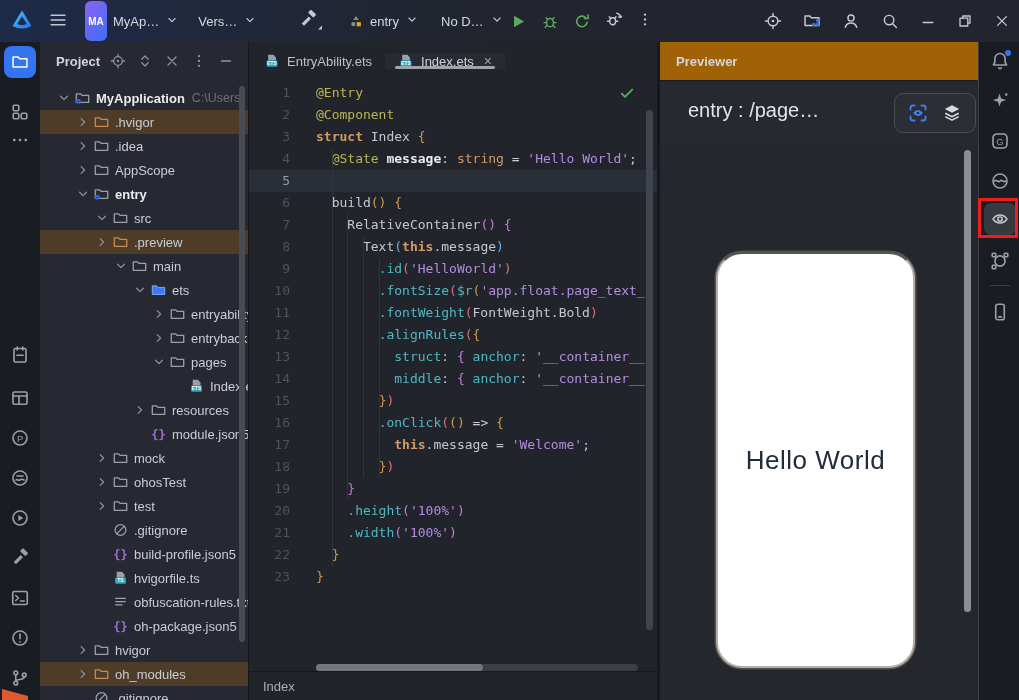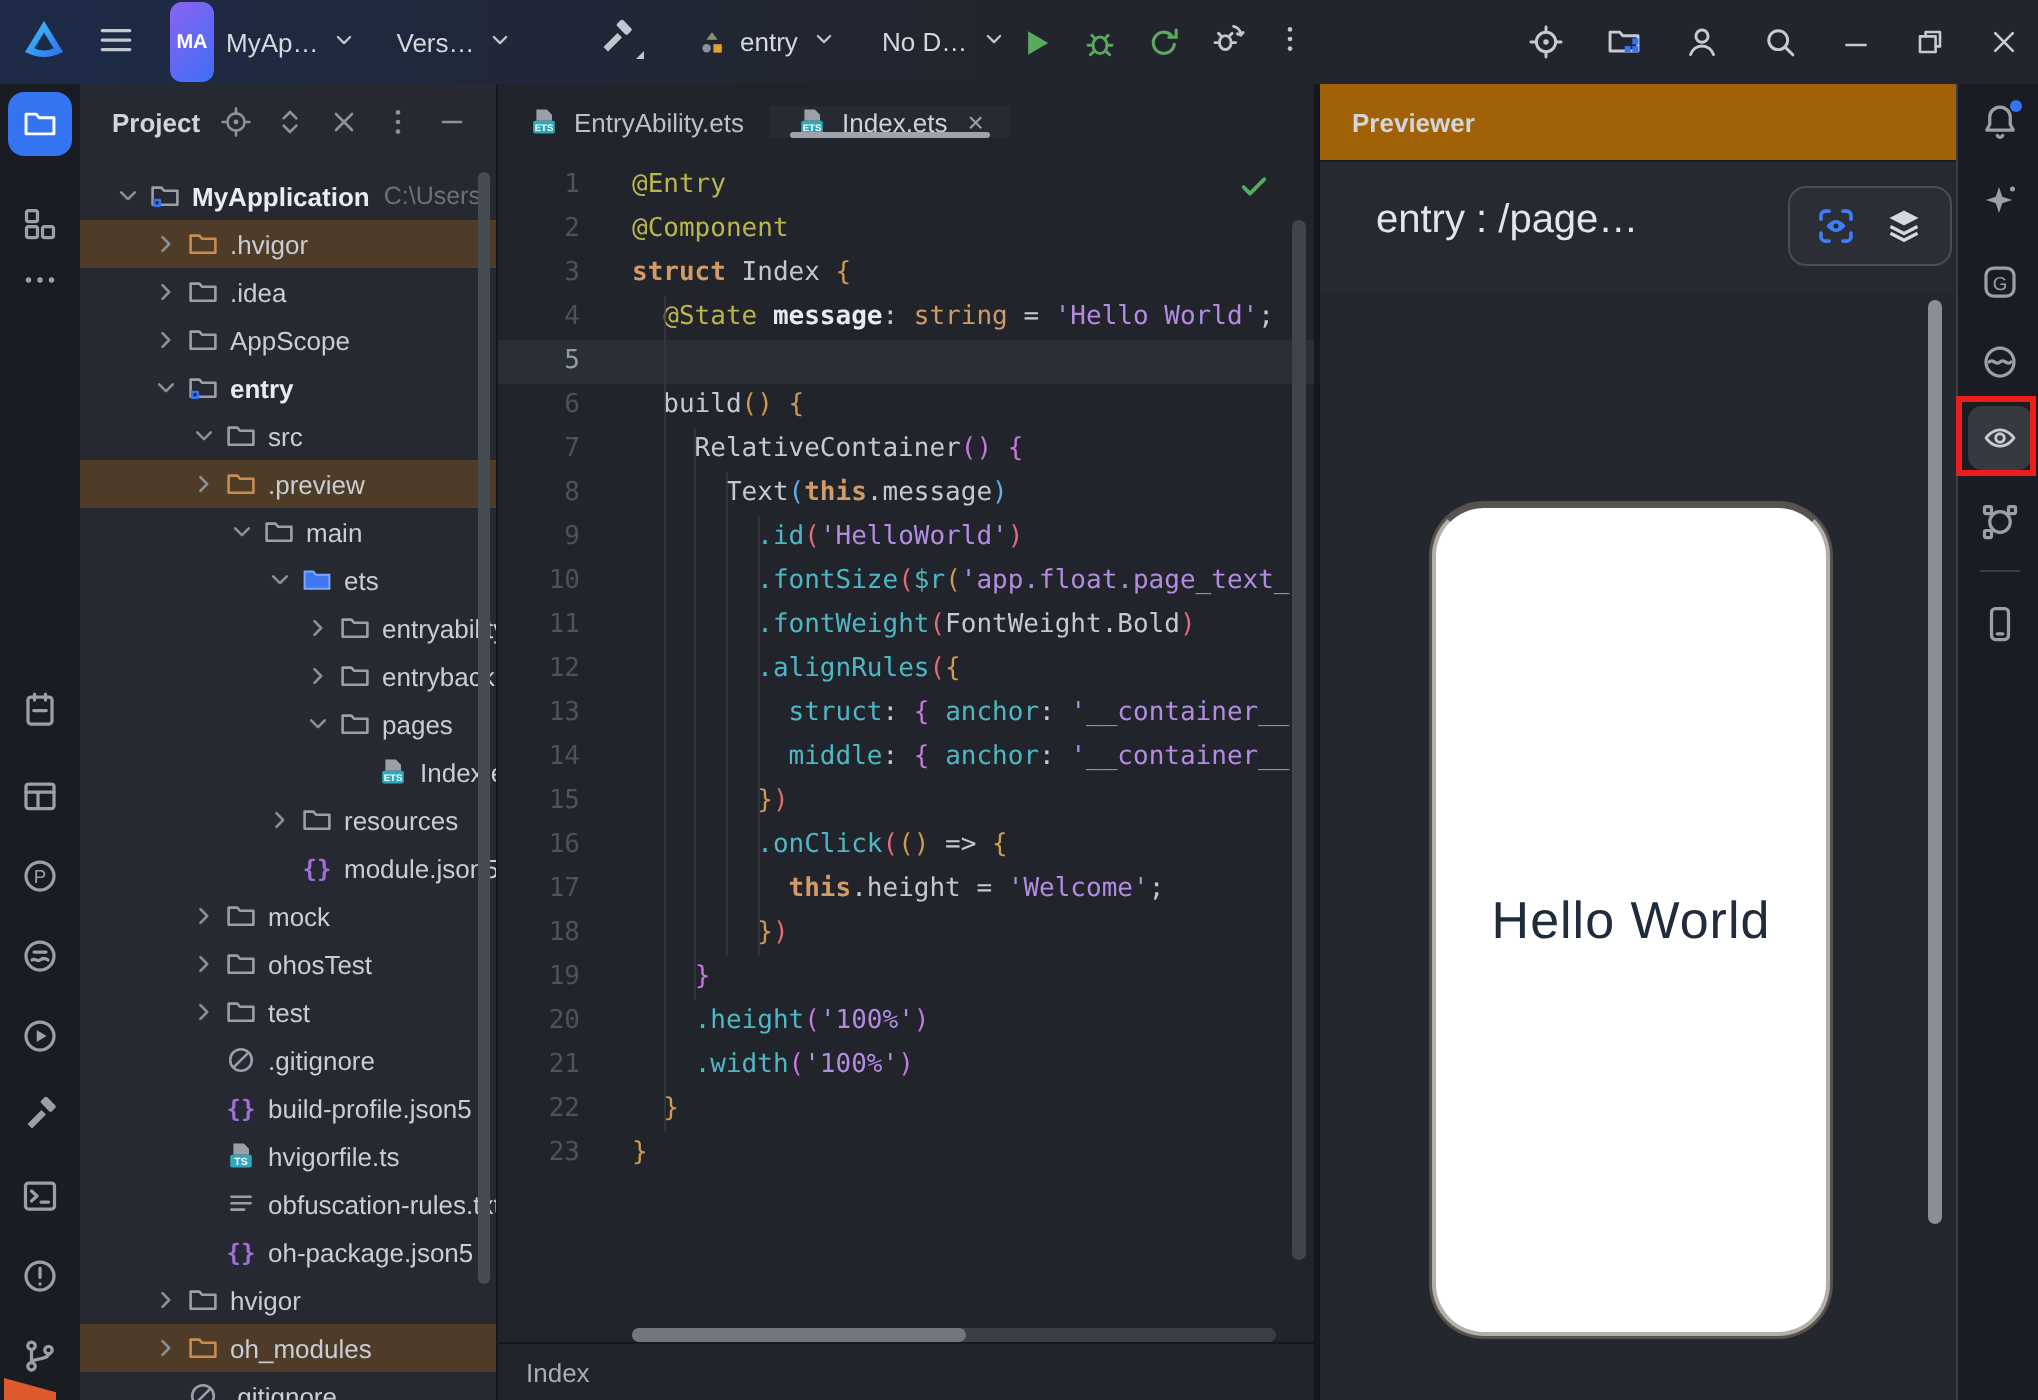--- a/index.html
+++ b/index.html
@@ -708,21 +708,21 @@
           <div class="line"><span class="num">7</span><span><span class="cs-p">    RelativeContainer</span><span class="cs-2">() {</span></span></div>
           <div class="line"><span class="num">8</span><span><span class="cs-p">      Text</span><span class="cs-3">(</span><span class="cs-k">this</span><span class="cs-p">.message</span><span class="cs-3">)</span></span></div>
           <div class="line"><span class="num">9</span><span><span class="cs-p">        </span><span class="cs-m">.id</span><span class="cs-4">(</span><span class="cs-s">'HelloWorld'</span><span class="cs-4">)</span></span></div>
           <div class="line"><span class="num">10</span><span><span class="cs-p">        </span><span class="cs-m">.fontSize</span><span class="cs-4">(</span><span class="cs-m">$r</span><span class="cs-1">(</span><span class="cs-s">'app.float.page_text_f</span></span></div>
           <div class="line"><span class="num">11</span><span><span class="cs-p">        </span><span class="cs-m">.fontWeight</span><span class="cs-4">(</span><span class="cs-p">FontWeight.Bold</span><span class="cs-4">)</span></span></div>
           <div class="line"><span class="num">12</span><span><span class="cs-p">        </span><span class="cs-m">.alignRules</span><span class="cs-4">(</span><span class="cs-1">{</span></span></div>
           <div class="line"><span class="num">13</span><span><span class="cs-p">          </span><span class="cs-m">struct</span><span class="cs-p">: </span><span class="cs-2">{</span><span class="cs-p"> </span><span class="cs-m">anchor</span><span class="cs-p">: </span><span class="cs-s">'__container__'</span></span></div>
           <div class="line"><span class="num">14</span><span><span class="cs-p">          </span><span class="cs-m">middle</span><span class="cs-p">: </span><span class="cs-2">{</span><span class="cs-p"> </span><span class="cs-m">anchor</span><span class="cs-p">: </span><span class="cs-s">'__container__'</span></span></div>
           <div class="line"><span class="num">15</span><span><span class="cs-p">        </span><span class="cs-1">}</span><span class="cs-4">)</span></span></div>
           <div class="line"><span class="num">16</span><span><span class="cs-p">        </span><span class="cs-m">.onClick</span><span class="cs-4">(</span><span class="cs-1">()</span><span class="cs-p"> =&gt; </span><span class="cs-1">{</span></span></div>
-          <div class="line"><span class="num">17</span><span><span class="cs-p">          </span><span class="cs-k">this</span><span class="cs-p">.height = </span><span class="cs-s">'Welcome'</span><span class="cs-p">;</span></span></div>
+          <div class="line"><span class="num">17</span><span><span class="cs-p">          </span><span class="cs-k">this</span><span class="cs-p">.message = </span><span class="cs-s">'Welcome'</span><span class="cs-p">;</span></span></div>
           <div class="line"><span class="num">18</span><span><span class="cs-p">        </span><span class="cs-1">}</span><span class="cs-4">)</span></span></div>
           <div class="line"><span class="num">19</span><span><span class="cs-p">    </span><span class="cs-2">}</span></span></div>
           <div class="line"><span class="num">20</span><span><span class="cs-p">    </span><span class="cs-m">.height</span><span class="cs-2">(</span><span class="cs-s">'100%'</span><span class="cs-2">)</span></span></div>
           <div class="line"><span class="num">21</span><span><span class="cs-p">    </span><span class="cs-m">.width</span><span class="cs-2">(</span><span class="cs-s">'100%'</span><span class="cs-2">)</span></span></div>
           <div class="line"><span class="num">22</span><span><span class="cs-p">  </span><span class="cs-1">}</span></span></div>
           <div class="line"><span class="num">23</span><span><span class="cs-1">}</span></span></div>
         </div>
       <div id="guides">
           <div class="guide" style="left:83px;top:68px;height:418px"></div>
           <div class="guide" style="left:98px;top:134px;height:286px"></div>

